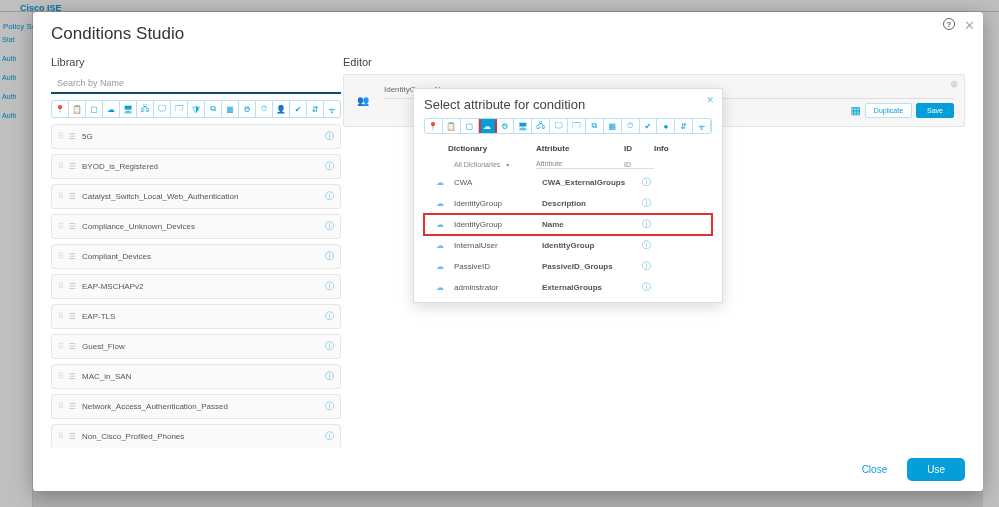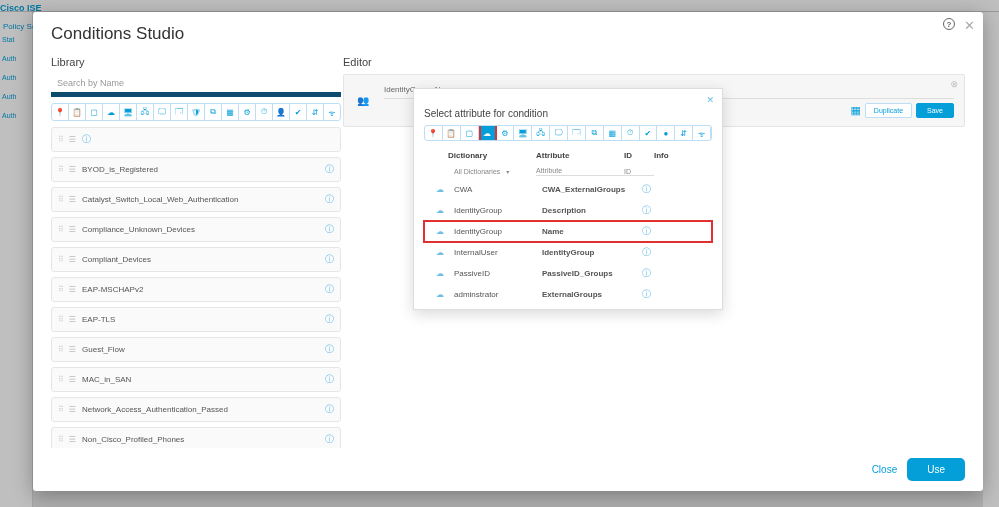--- a/index.html
+++ b/index.html
@@ -1,38 +1,38 @@
 <!DOCTYPE html>
 <html><head>
 <meta charset="utf-8">
 <style>
   * { box-sizing: border-box; margin: 0; padding: 0; font-family: Arial, Helvetica, sans-serif; }
   body { width: 999px; height: 507px; background: #e8e8e8; overflow: hidden; position: relative; }
 
   .bg-top { position:absolute; top:0; left:0; right:0; height:12px; background:#fff; border-bottom:1px solid #ccc; }
-  .bg-brand { position:absolute; top:3px; left:0; font-size:9px; font-weight:600; color:#049fd9; }
+  .bg-brand { position:absolute; top:3px; left:20px; font-size:9px; font-weight:600; color:#049fd9; }
   .bg-sidebar { position:absolute; left:0; top:12px; bottom:0; width:33px; background:#fff; border-right:1px solid #ddd; font-size:7px; color:#333; padding-top:18px; }
   .bg-sidebar div { padding:6px 2px; white-space:nowrap; overflow:hidden; color:#049fd9; }
   .bg-right { position:absolute; right:0; top:12px; bottom:0; width:16px; background:#fff; }
   .bg-policy { position:absolute; left:3px; top:22px; font-size:8px; color:#049fd9; }
 
   .overlay { position:absolute; inset:0; background:rgba(0,0,0,0.25); }
 
   .modal { position:absolute; left:33px; top:12px; right:16px; bottom:16px; background:#fff; border-radius:3px; box-shadow:0 4px 20px rgba(0,0,0,.3); display:flex; flex-direction:column; }
 
   .modal-header { padding:12px 18px 6px; position:relative; }
   .modal-title { font-size:17px; font-weight:400; color:#333; }
   .close-modal { position:absolute; top:6px; right:8px; color:#aaa; font-size:13px; cursor:pointer; }
   .help-icon { position:absolute; top:6px; right:28px; width:12px; height:12px; border:1.5px solid #666; border-radius:50%; display:flex; align-items:center; justify-content:center; font-size:8px; color:#666; cursor:pointer; font-weight:bold; }
 
   .modal-body { display:flex; flex:1; padding:6px 18px 0; gap:2px; overflow:hidden; }
 
   .col-library { width:290px; display:flex; flex-direction:column; }
   .section-hdr { font-size:11px; font-weight:400; color:#444; margin-bottom:6px; }
-  .search-row { font-size:9px; color:#999; padding:4px 6px; border-bottom:5px solid #0c4a6e; margin-bottom:6px; }
+  .search-row { font-size:9px; color:#999; padding:4px 6px; border-bottom:2px solid #0c4a6e; margin-bottom:6px; }
   .icon-toolbar { display:flex; border:1px solid #bcdff5; border-radius:3px; overflow:hidden; margin-bottom:6px; }
   .icon-toolbar .cell { flex:1; height:16px; display:flex; align-items:center; justify-content:center; font-size:8px; color:#049fd9; border-right:1px solid #bcdff5; cursor:pointer; }
   .icon-toolbar .cell:last-child { border-right:none; }
   .icon-toolbar .cell.sel { background:#049fd9; color:#fff; }
 
   .lib-list { flex:1; overflow-y:auto; }
   .lib-item { display:flex; align-items:center; border:1px solid #e6e6e6; border-radius:3px; padding:5px 6px; margin-bottom:5px; font-size:8px; color:#555; background:#fafafa; }
   .lib-item .grip { color:#ccc; margin-right:6px; letter-spacing:-1px; }
   .lib-item .doc { color:#bbb; margin-right:6px; font-size:8px; }
   .lib-item .name { flex:1; }
@@ -48,36 +48,36 @@
   .ed-lower { display:flex; align-items:center; justify-content:space-between; font-size:8px; }
   .ed-equals { color:#666;padding-left:48px; }
   .ed-setis { color:#049fd9; cursor:pointer; }
   .ed-right-btns { display:flex; gap:4px; align-items:center; }
   .ed-grid { color:#049fd9; font-size:11px; cursor:pointer; margin-left:6px; }
   .ed-dup { border:1px solid #bcdff5; background:#fff; color:#049fd9; font-size:7px; padding:3px 8px; border-radius:2px; cursor:pointer; }
   .ed-save { background:#049fd9; border:1px solid #049fd9; color:#fff; font-size:7px; padding:3px 10px; border-radius:2px; cursor:pointer; }
 
   
   .popup { position:absolute; left:70px; top:32px; width:310px; background:#fff; border:1px solid #ddd; box-shadow:0 4px 14px rgba(0,0,0,.15); padding:8px 10px 4px; }
-  .popup-title { font-size:10px; color:#444; margin-bottom:6px;margin-top:11px; }
+  .popup-title { font-size:13px; color:#444; margin-bottom:6px; }
   .popup-close { position:absolute; top:6px; right:8px; color:#6cc0e5; font-size:9px; cursor:pointer; }
   .popup .icon-toolbar { margin-bottom:6px; }
   .popup .icon-toolbar .cell { height:14px; }
   .red-box1 { position:absolute; border:2px solid #e03030; pointer-events:none; }
   .tbl-hdr { display:flex; font-size:8px; font-weight:600; color:#444; padding:4px 12px 4px 24px; }
   .tbl-hdr .c1 { width:88px; } .tbl-hdr .c2 { width:88px; } .tbl-hdr .c3 { width:30px; } .tbl-hdr .c4 { width:30px; }
   .filter-row { display:flex; font-size:7px; color:#888; padding:3px 12px 3px 30px; align-items:center; }
   .filter-row .c1 { width:82px; display:flex; align-items:center; } .filter-row .c2 { width:88px; border-bottom:1px solid #ddd; padding-bottom:1px;} .filter-row .c3 { width:30px; border-bottom:1px solid #ddd;}
   .chev { margin-left:6px; font-size:6px; }
   .attr-row { display:flex; align-items:center; font-size:8px; color:#555; padding:4px 12px 4px 12px; }
   .attr-row .ic { width:18px; color:#6cc0e5; font-size:8px; }
   .attr-row .c1 { width:88px; } .attr-row .c2 { width:100px;font-weight:bold; } .attr-row .inf { color:#6cc0e5; font-size:9px; }
   .attr-row.hl { outline:2px solid #e03030; outline-offset:-1px; }
 
-  .modal-footer { padding:10px 18px; display:flex; justify-content:flex-end; align-items:center; }
+  .modal-footer { padding:10px 18px; display:flex; justify-content:flex-end; gap:10px; align-items:center; }
   .btn-close { color:#049fd9; font-size:10px; cursor:pointer; padding:5px 10px; }
   .btn-use { background:#049fd9; color:#fff; font-size:10px; padding:6px 20px; border-radius:5px; cursor:pointer; }
 
   
   .lib-list::-webkit-scrollbar{width:5px}.lib-list::-webkit-scrollbar-thumb{background:#ccc;border-radius:3px}
 </style>
 </head>
 <body>
 
 <div class="bg-top"></div>
@@ -122,20 +122,21 @@
           <div class="cell">⏱</div>
           <div class="cell">👤</div>
           <div class="cell">✔</div>
           <div class="cell">⇵</div>
           <div class="cell">ᯤ</div>
         </div>
       <div class="lib-list" id="lib-list">
           <div class="lib-item">
             <span class="grip">⠿</span>
             <span class="doc">☰</span>
+            <span class="name">5G</span>
             <span class="info">ⓘ</span>
           </div>
           <div class="lib-item">
             <span class="grip">⠿</span>
             <span class="doc">☰</span>
             <span class="name">BYOD_is_Registered</span>
             <span class="info">ⓘ</span>
           </div>
           <div class="lib-item">
             <span class="grip">⠿</span>

